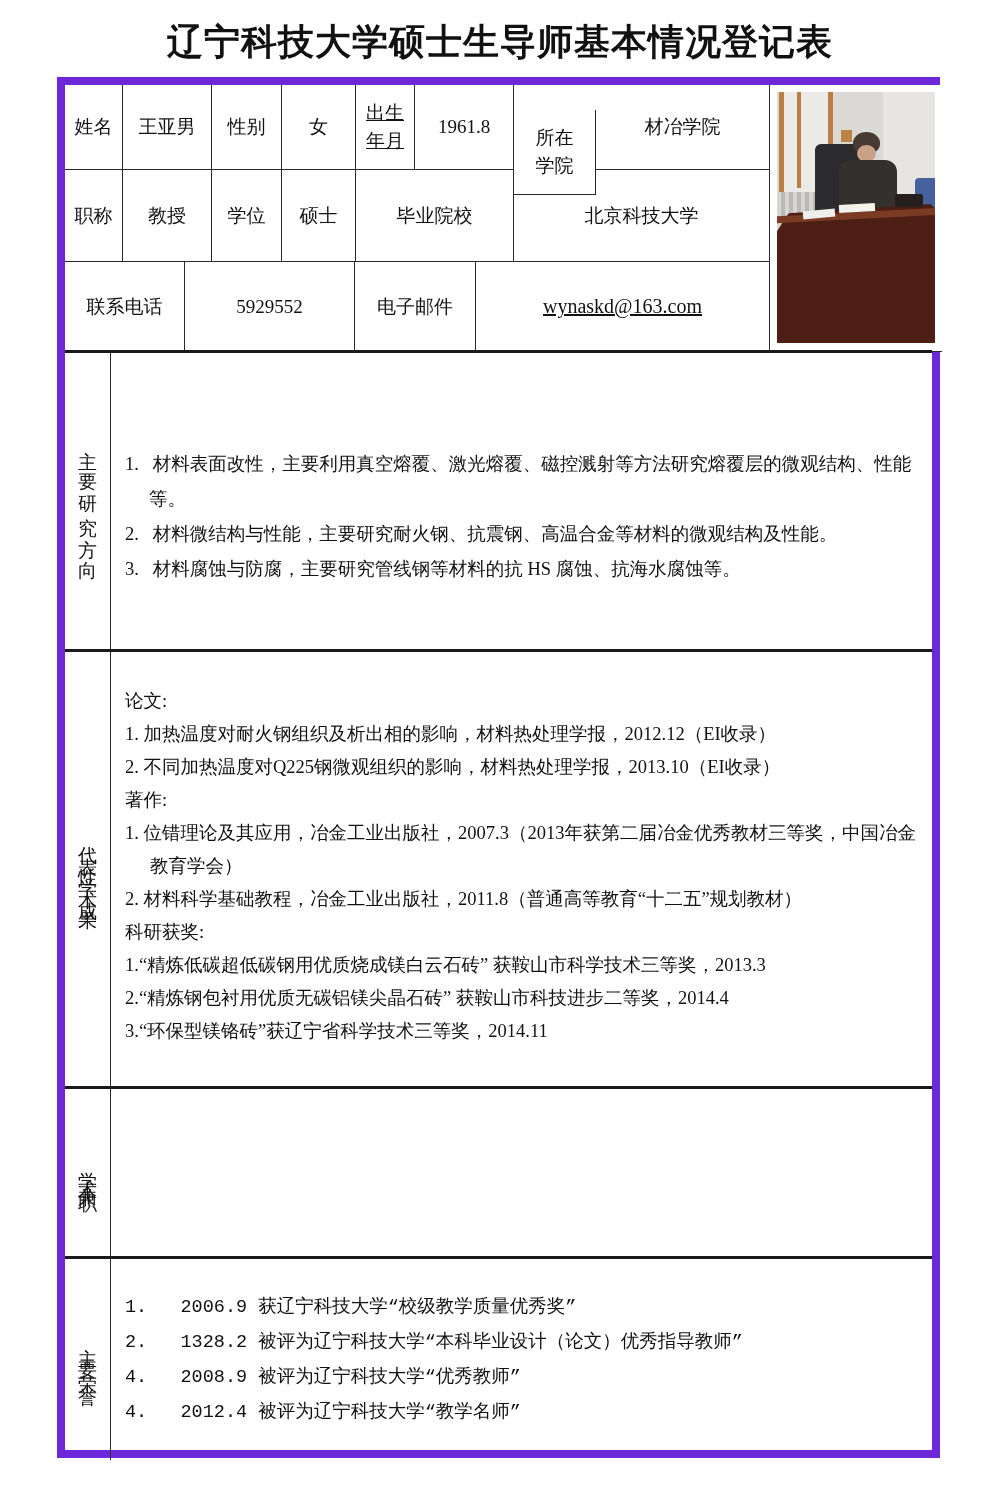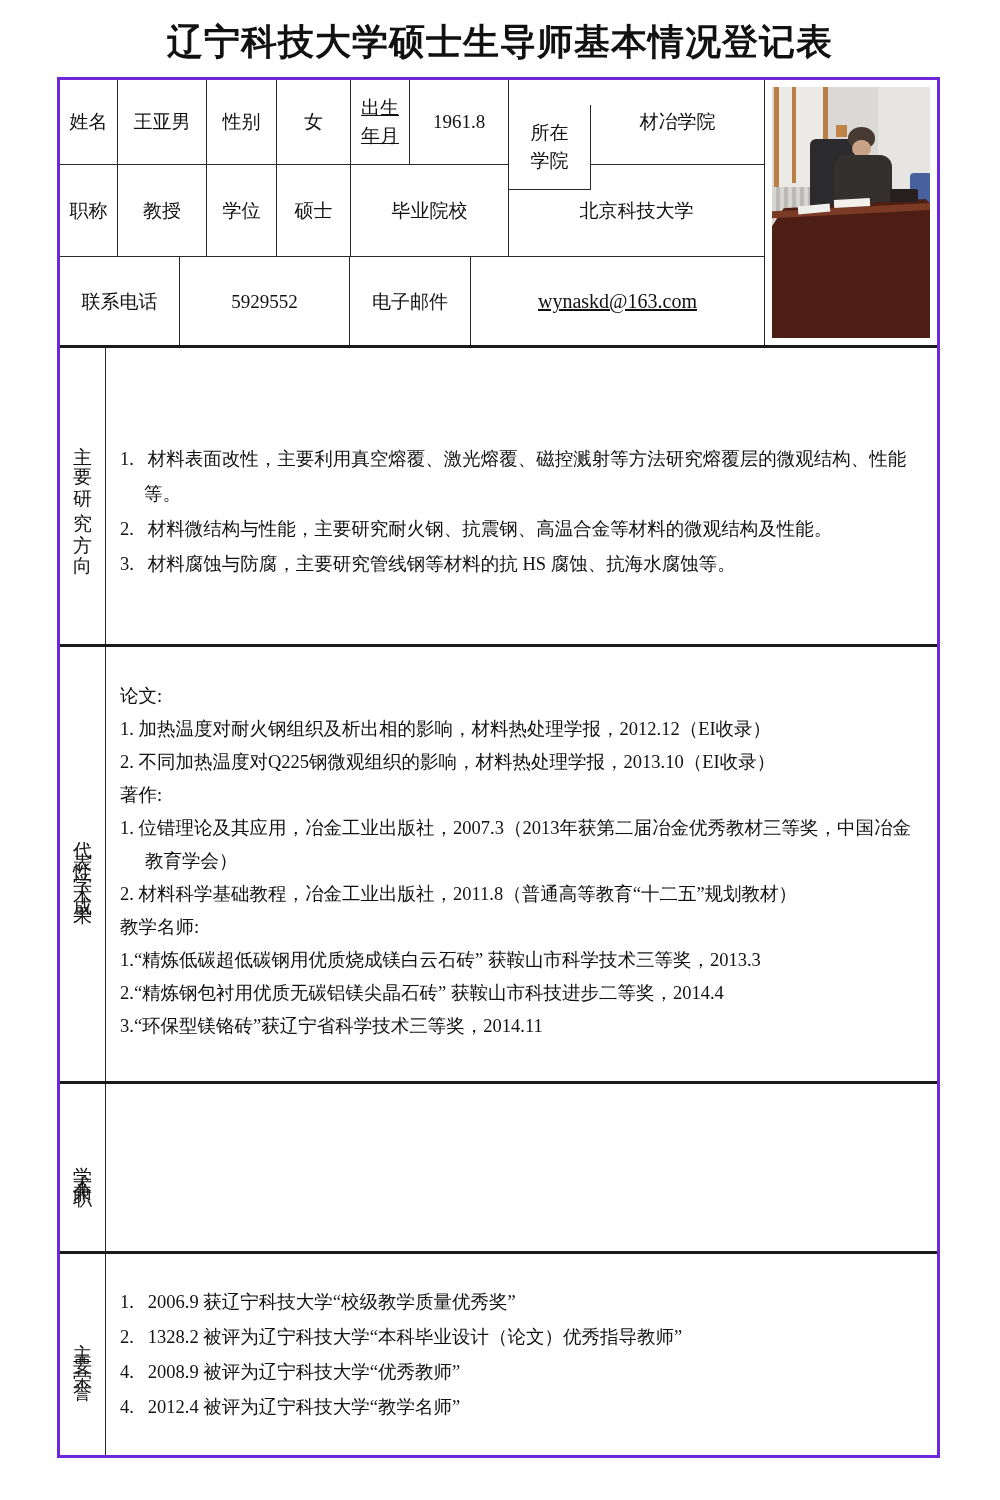--- a/index.html
+++ b/index.html
@@ -2,21 +2,21 @@
 <html><head>
 <meta charset="utf-8">
 <style>
   html,body{margin:0;padding:0;}
   body{background:#ffffff;}
   .page{position:relative;width:1000px;height:1500px;background:#fff;overflow:hidden;
         font-family:"Liberation Serif","DejaVu Serif",serif;color:#111;}
   .title{position:absolute;top:18px;left:0;width:100%;text-align:center;
          font-size:36px;font-weight:bold;letter-spacing:1px;}
   .form{position:absolute;left:57px;top:77px;width:883px;height:1381px;
-        border:3px solid #6d28d9;box-sizing:border-box;}
+        border:8px solid #6d28d9;box-sizing:border-box;}
   .cell{position:absolute;box-sizing:border-box;border-right:1px solid #2a2a2a;border-bottom:1px solid #2a2a2a;
         display:flex;align-items:center;justify-content:center;text-align:center;
         font-size:19px;line-height:1.45;}
   .noright{border-right:none;}
   .twoline span{display:inline-block;width:42px;}
   .email-link{text-decoration:underline;font-size:20px;}
   .hdiv{position:absolute;left:0;width:100%;height:3px;background:#1a1a1a;z-index:5;}
   .section{position:absolute;left:0;width:877px;}
   .seclabel{position:absolute;left:0;top:0;bottom:0;width:46px;box-sizing:border-box;
             border-right:1px solid #2a2a2a;display:flex;align-items:center;justify-content:center;}
@@ -24,21 +24,21 @@
   .ls-a{letter-spacing:22px;}
   .ls-b{letter-spacing:11px;}
   .ls-c{letter-spacing:8px;}
   .ls-d{letter-spacing:13px;}
   .sec-content{position:absolute;left:46px;right:0;top:0;bottom:0;box-sizing:border-box;overflow:hidden;}
   .line{white-space:pre-wrap;font-size:18.5px;}
   .research .sec-content{padding:95px 8px 0 14px;}
   .research .line{line-height:35px;padding-left:24px;text-indent:-24px;}
   .ach .sec-content{padding:34px 10px 0 14px;}
   .ach .line{line-height:33px;padding-left:25px;text-indent:-25px;}
-  .honors .sec-content{padding:32px 8px 0 14px;}
+  .honors .sec-content{padding:32px 8px 0 14px;font-family:Liberation Mono, monospace;}
   .honors .line{line-height:35px;padding-left:28px;text-indent:-28px;}
   
   .photo-cell{position:absolute;left:705px;top:0;width:172px;height:267px;box-sizing:border-box;
               border-bottom:1px solid #2a2a2a;background:#fff;}
   .photo{position:absolute;left:7px;top:7px;right:7px;bottom:8px;background:#dbd9d5;overflow:hidden;}
   .photo div{position:absolute;}
   .p-wall-r{right:0;top:0;width:52px;height:100%;background:#e6e5e2;}
   .p-window{left:2px;top:-6px;width:44px;height:102px;border:5px solid #b97f45;background:#eceae6;}
   .p-winbar{left:20px;top:-6px;width:4px;height:102px;background:#b97f45;}
   .p-wsquare{left:64px;top:38px;width:11px;height:12px;background:#c08347;}
@@ -127,21 +127,21 @@
       <div class="seclabel">
         <span class="vlabel ls-b">代表性学术成果</span>
       </div>
       <div class="sec-content">
         <div class="line">论文:</div>
         <div class="line">1. 加热温度对耐火钢组织及析出相的影响，材料热处理学报，2012.12（EI收录）</div>
         <div class="line">2. 不同加热温度对Q225钢微观组织的影响，材料热处理学报，2013.10（EI收录）</div>
         <div class="line">著作:</div>
         <div class="line">1. 位错理论及其应用，冶金工业出版社，2007.3（2013年获第二届冶金优秀教材三等奖，中国冶金教育学会）</div>
         <div class="line">2. 材料科学基础教程，冶金工业出版社，2011.8（普通高等教育“十二五”规划教材）</div>
-        <div class="line">教学名师:</div>
+        <div class="line">科研获奖:</div>
         <div class="line">1.“精炼低碳超低碳钢用优质烧成镁白云石砖” 获鞍山市科学技术三等奖，2013.3</div>
         <div class="line">2.“精炼钢包衬用优质无碳铝镁尖晶石砖” 获鞍山市科技进步二等奖，2014.4</div>
         <div class="line">3.“环保型镁铬砖”获辽宁省科学技术三等奖，2014.11</div>
       </div>
     </div>
 
     <div class="section" style="top:1003px;height:170px;">
       <div class="seclabel">
         <span class="vlabel ls-c">学术兼职</span>
       </div>

